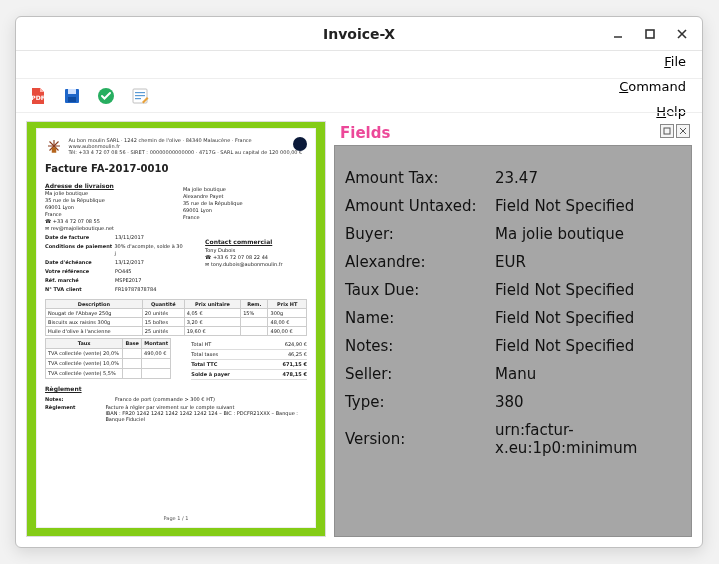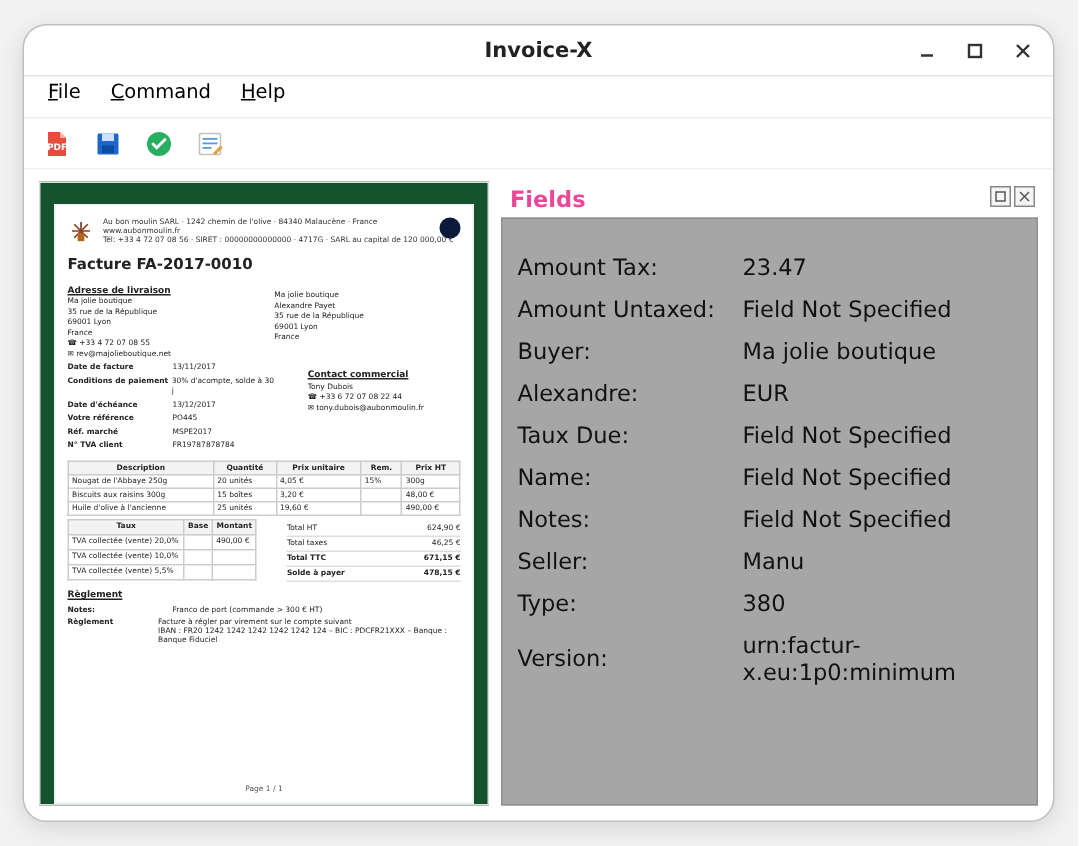--- a/index.html
+++ b/index.html
@@ -1,35 +1,35 @@
 <!DOCTYPE html>
 <html><head>
 <meta charset="utf-8">
 <style>
   * { box-sizing: border-box; }
   html, body { margin: 0; padding: 0; font-family: "DejaVu Sans", "Liberation Sans", Arial, sans-serif; }
   body { background: #fff; width: 719px; height: 564px; overflow: hidden; display:flex; align-items:center; justify-content:center;}
   .outer-frame { width: 719px; height: 564px; background: #f2f2f2; position: relative; }
   .window {
     position: absolute; left: 15px; top: 16px; width: 688px; height: 532px;
-    background: #fff; border: 1px solid #bfbfbf; border-radius: 16px;
+    background: #fff; border: 1px solid #bfbfbf; border-radius: 6px;
     box-shadow: 0 4px 16px rgba(0,0,0,0.12); display:flex; flex-direction:column;
     overflow:hidden;
   }
   .titlebar { height: 34px; display:flex; align-items:center; position:relative; border-bottom:1px solid #e5e5e5; }
   .titlebar .title { flex:1; text-align:center; font-size:14px; font-weight:600; color:#222; }
   .win-controls { position:absolute; right:6px; top:0; height:34px; display:flex; align-items:center; gap:4px; }
   .win-btn { width:28px; height:24px; display:flex; align-items:center; justify-content:center; font-size:14px; color:#333; border-radius:3px; cursor:pointer; }
-  .menubar { height:28px; display:flex; align-items:flex-start; padding:0 8px; gap:4px; border-bottom:1px solid #eee; font-size:13px; }
+  .menubar { height:28px; display:flex; align-items:flex-end; padding:0 8px; gap:4px; border-bottom:1px solid #eee; font-size:13px;flex-direction:column; }
   .menu-item { padding:3px 8px; border-radius:3px; cursor:pointer; }
   .menu-item .ul { text-decoration: underline; }
   .toolbar { height:34px; display:flex; align-items:center; gap:10px; padding:0 10px; border-bottom:1px solid #eee; }
   .tool-btn { width:24px; height:24px; display:flex; align-items:center; justify-content:center; cursor:pointer; border-radius:3px;}
   .content { flex:1; display:flex; gap:8px; padding:8px 10px 10px; }
-  .preview-pane { width: 300px; background:#14532d; border:1px solid #dcdcdc; display:flex; align-items:flex-end; justify-content:center;}
+  .preview-pane { width: 300px; background:#84cc16; border:1px solid #dcdcdc; display:flex; align-items:flex-start; justify-content:center;}
   .fields-pane { flex:1; display:flex; flex-direction:column; }
   .fields-header { height:24px; display:flex; align-items:center; padding:0 6px; position:relative;}
   .fields-header .fhtitle { font-size:15px; font-weight:600; color:#ec4899; }
   .fh-controls { position:absolute; right:2px; top:3px; display:flex; gap:2px;}
   .fh-btn { width:14px; height:14px; border:1px solid #888; font-size:9px; display:flex; align-items:center; justify-content:center; color:#444; background:#f5f5f5; cursor:pointer;}
   .fields-body { flex:1; background:#a6a6a6; border:1px solid #8f8f8f; padding:18px 10px; overflow:auto; color:#111; }
   .field-row { display:flex; align-items:center; padding:5px 0; font-size:15px; }
   .field-label { width:150px; }
   .field-value { flex:1; }
   

